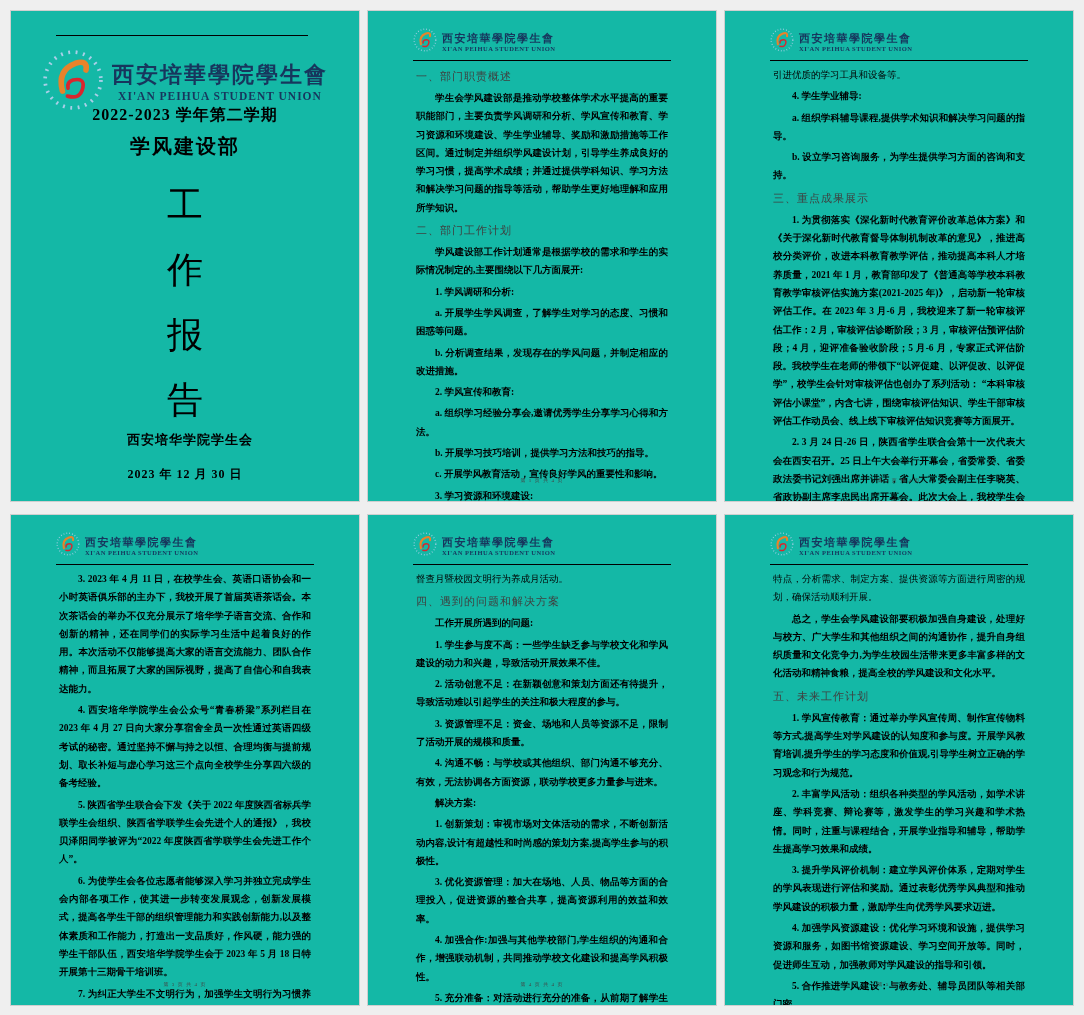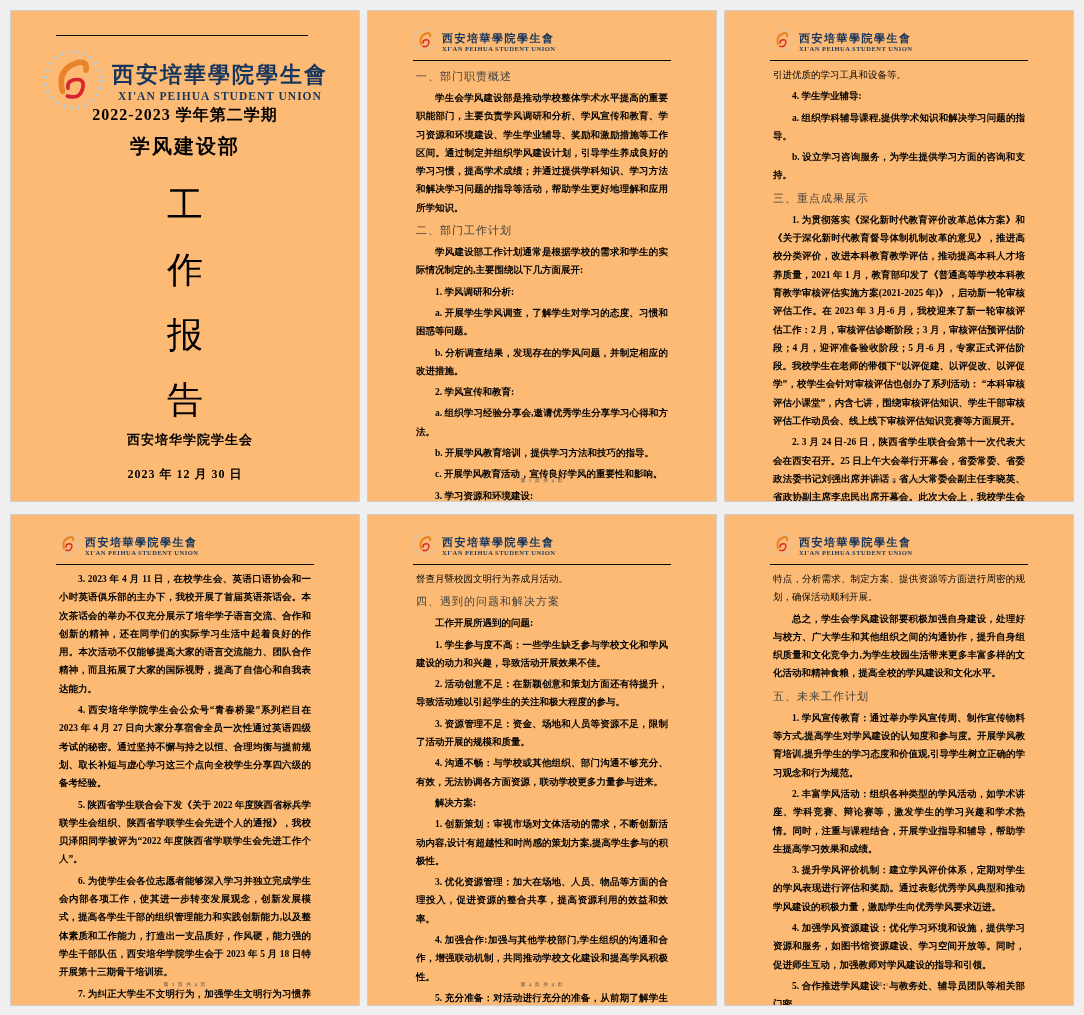--- a/index.html
+++ b/index.html
@@ -5,21 +5,21 @@
   * { margin:0; padding:0; box-sizing:border-box; }
   html,body { width:1084px; height:1015px; background:#efefef; font-family:"Liberation Serif", serif; }
   .sheet-grid {
     position:absolute; left:10px; top:10px;
     display:grid;
     grid-template-columns:repeat(3,350px);
     grid-template-rows:repeat(2,492px);
     gap:12px 7px;
   }
   .page {
-    background:#fdba74;
+    background:#14b8a6;
     border:1px solid #cfcfcf;
     position:relative;
     overflow:hidden;
   }
   
   .cover-rule { position:absolute; left:45px; top:24px; width:252px; height:0; border-top:1.6px solid #000; }
   .cover-logo-row { position:absolute; top:38px; left:0; width:100%; display:flex; justify-content:center; align-items:center; gap:8px; }
   .logo-badge { display:inline-block; flex:0 0 auto; }
   .logo-cn-big { font-size:22px; font-weight:bold; color:#17365d; letter-spacing:2px; line-height:24px; }
   .logo-en-big { font-size:11.5px; font-weight:bold; color:#17365d; letter-spacing:1px; text-align:center; margin-top:3px; }
@@ -102,21 +102,21 @@
       <div class="page-body">
         <p class="blk blk-heading">一、部门职责概述</p>
         <p class="blk blk-para">学生会学风建设部是推动学校整体学术水平提高的重要职能部门，主要负责学风调研和分析、学风宣传和教育、学习资源和环境建设、学生学业辅导、奖励和激励措施等工作区间。通过制定并组织学风建设计划，引导学生养成良好的学习习惯，提高学术成绩；并通过提供学科知识、学习方法和解决学习问题的指导等活动，帮助学生更好地理解和应用所学知识。</p>
         <p class="blk blk-heading">二、部门工作计划</p>
         <p class="blk blk-para">学风建设部工作计划通常是根据学校的需求和学生的实际情况制定的,主要围绕以下几方面展开:</p>
         <p class="blk blk-para">1.  学风调研和分析:</p>
         <p class="blk blk-para">a. 开展学生学风调查，了解学生对学习的态度、习惯和困惑等问题。</p>
         <p class="blk blk-para">b. 分析调查结果，发现存在的学风问题，并制定相应的改进措施。</p>
         <p class="blk blk-para">2.  学风宣传和教育:</p>
         <p class="blk blk-para">a. 组织学习经验分享会,邀请优秀学生分享学习心得和方法。</p>
-        <p class="blk blk-para">b. 开展学风教育培训，提供学习方法和技巧的指导。</p>
+        <p class="blk blk-para">b. 开展学习技巧培训，提供学习方法和技巧的指导。</p>
         <p class="blk blk-para">c. 开展学风教育活动，宣传良好学风的重要性和影响。</p>
         <p class="blk blk-para">3.  学习资源和环境建设:</p>
         <p class="blk blk-para">a. 推动学校提供更好的学习环境，如图书馆、自习室等。</p>
         <p class="blk blk-para">b. 提供学习资源的整合和推广，如建立学习资料共享平台、</p>
       </div>
       <div class="page-footer">第 1 页 共 4 页</div>
     </div>
   <div class="page content-page">
       <div class="page-header">
         <span class="logo-badge"><svg width="24" height="24" viewBox="0 0 100 100">

